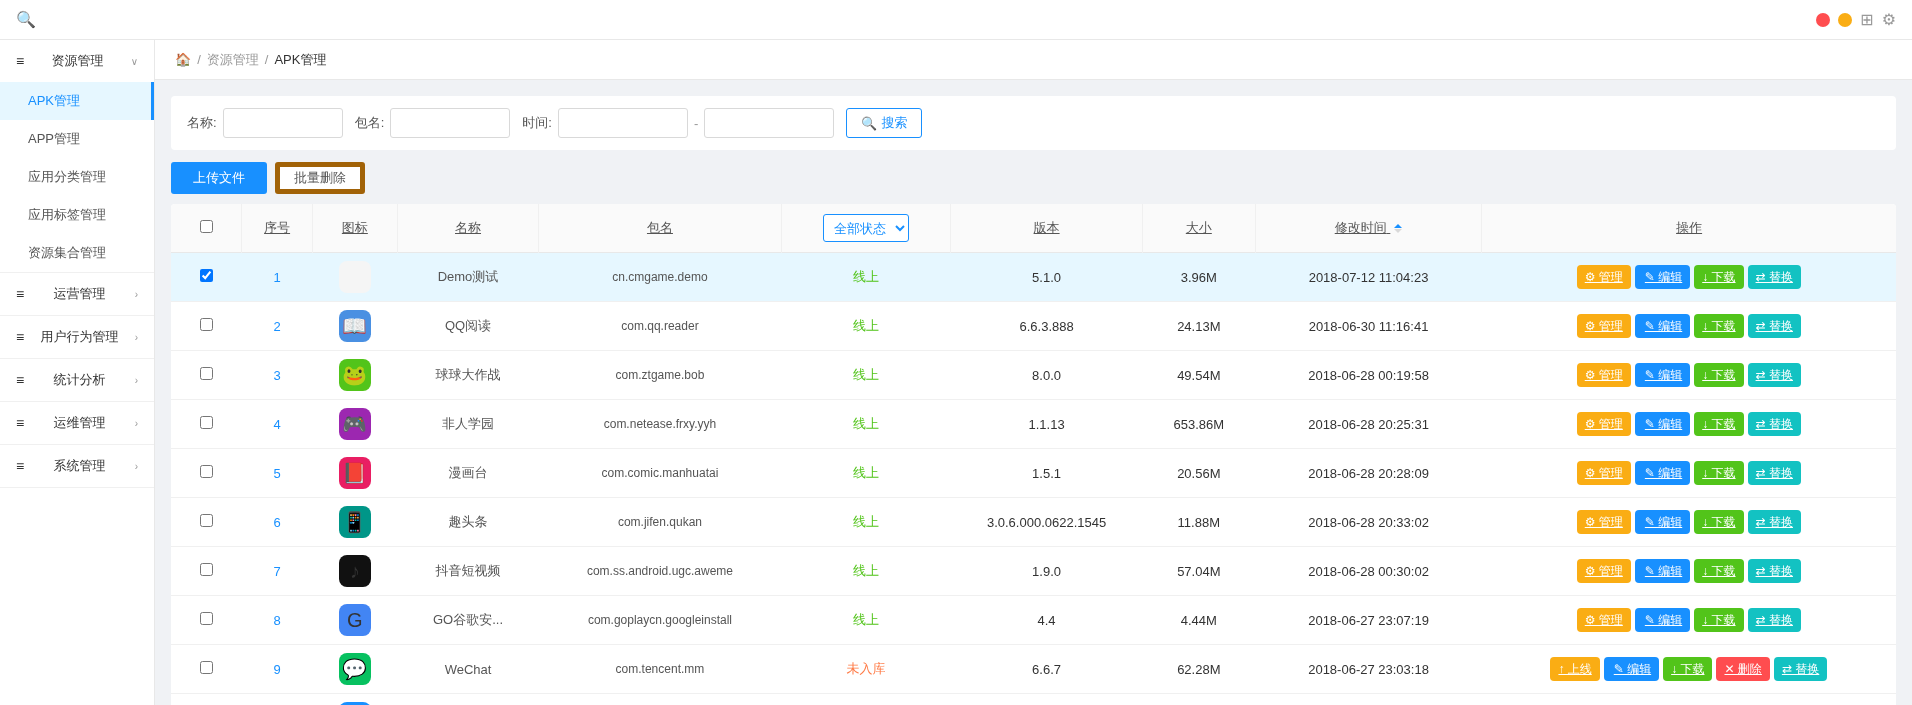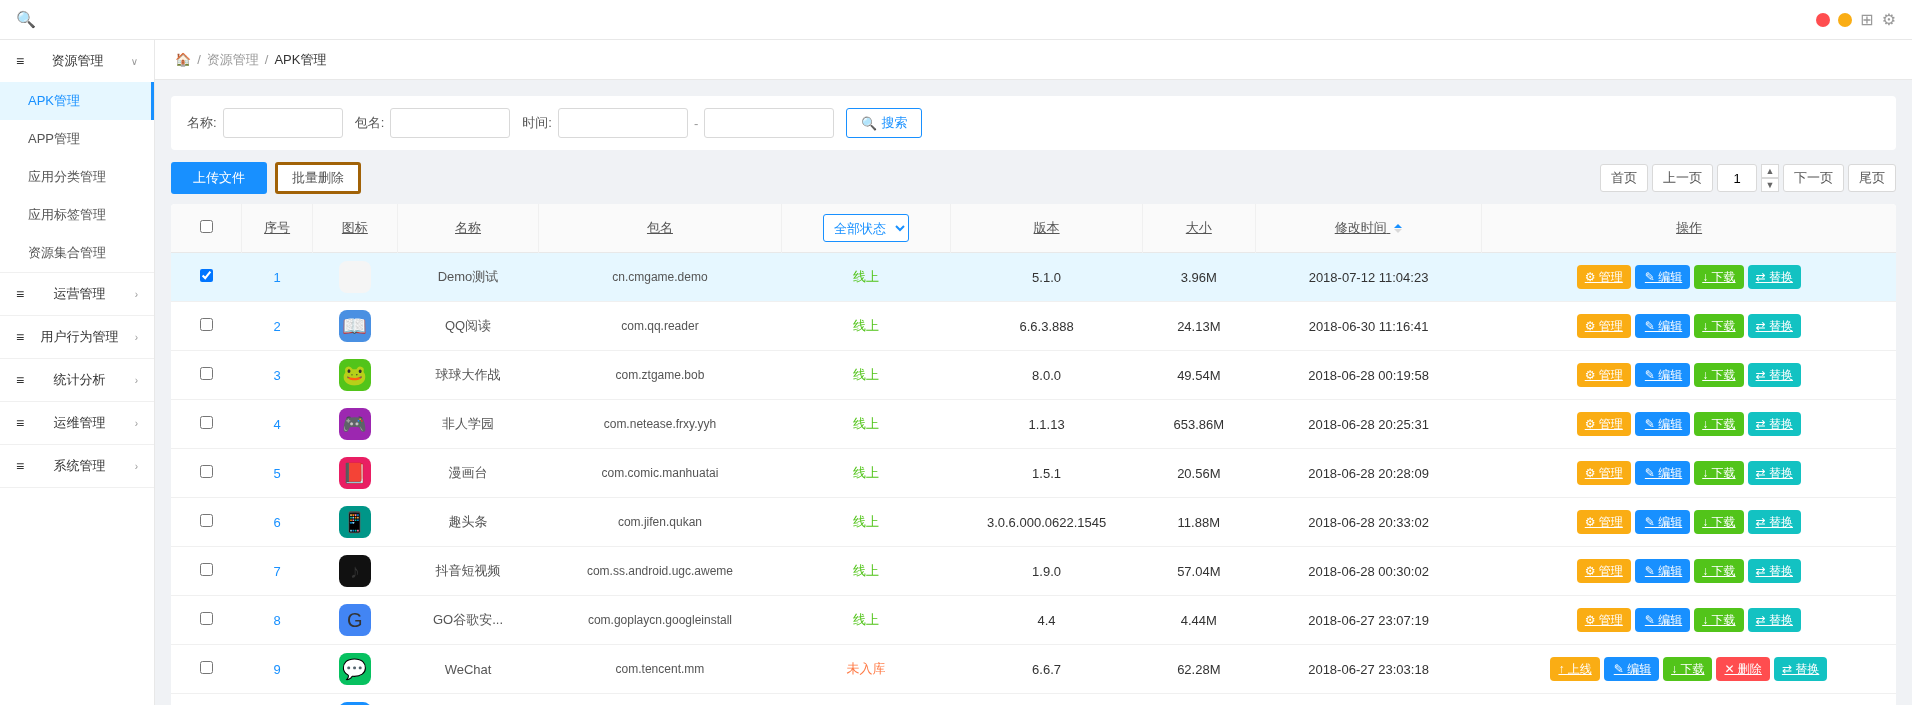--- a/index.html
+++ b/index.html
@@ -31,21 +31,21 @@
     .filter-item { display: flex; align-items: center; gap: 6px; font-size: 13px; }
     .filter-item label { color: #555; white-space: nowrap; }
     .filter-item input { height: 30px; border: 1px solid #d9d9d9; border-radius: 3px; padding: 0 8px; font-size: 13px; outline: none; }
     .filter-item .dash { color: #999; }
     .search-btn { height: 30px; padding: 0 14px; background: #fff; border: 1px solid #1890ff; color: #1890ff; border-radius: 3px; cursor: pointer; display: flex; align-items: center; gap: 4px; font-size: 13px; }
 
     
     .toolbar { display: flex; align-items: center; justify-content: space-between; margin-bottom: 10px; }
     .toolbar-left { display: flex; gap: 8px; }
     .btn-upload { height: 32px; padding: 0 22px; background: #1890ff; color: #fff; border: none; border-radius: 3px; cursor: pointer; font-size: 13px; }
-    .btn-batch-delete { height: 32px; padding: 0 14px; background: #fff; color: #555; border: 3px solid #a16207; border-radius: 3px; cursor: pointer; font-size: 13px; }
+    .btn-batch-delete { height: 32px; padding: 0 14px; background: #fff; color: #555; border: 5px solid #a16207; border-radius: 3px; cursor: pointer; font-size: 13px; }
     .toolbar-right { display: flex; align-items: center; gap: 4px; }
     .page-btn { height: 28px; padding: 0 10px; background: #fff; border: 1px solid #d9d9d9; border-radius: 3px; cursor: pointer; font-size: 13px; color: #555; }
     .page-input { width: 40px; height: 28px; border: 1px solid #d9d9d9; border-radius: 3px; text-align: center; font-size: 13px; }
     .page-arrows { display: flex; flex-direction: column; }
     .page-arrow { height: 14px; width: 18px; background: #fff; border: 1px solid #d9d9d9; display: flex; align-items: center; justify-content: center; cursor: pointer; font-size: 9px; color: #666; }
 
     
     .table-wrap { background: #fff; border-radius: 4px; overflow: hidden; }
     table { width: 100%; border-collapse: collapse; }
     thead tr { background: #fafafa; border-bottom: 1px solid #e8e8e8; }
@@ -219,31 +219,20 @@
         <button class="search-btn">
           <span>🔍</span>
           <span>搜索</span>
         </button>
       </div>
 
       <div class="toolbar">
         <div class="toolbar-left">
           <button class="btn-upload">上传文件</button>
           <button class="btn-batch-delete">批量删除</button>
-        </div>
-        <div class="toolbar-right">
-          <button class="page-btn">首页</button>
-          <button class="page-btn">上一页</button>
-          <input class="page-input" type="text" value="1" style="">
-          <div class="page-arrows">
-            <div class="page-arrow">▲</div>
-            <div class="page-arrow">▼</div>
-          </div>
-          <button class="page-btn">下一页</button>
-          <button class="page-btn">尾页</button>
         </div>
       </div>
 
       <div class="table-wrap">
         <table>
           <thead>
             <tr>
               <th class="seq-col"><input type="checkbox" style=""></th>
               <th class="seq-col"><span>序号</span></th>
               <th class="icon-col"><span>图标</span></th>

